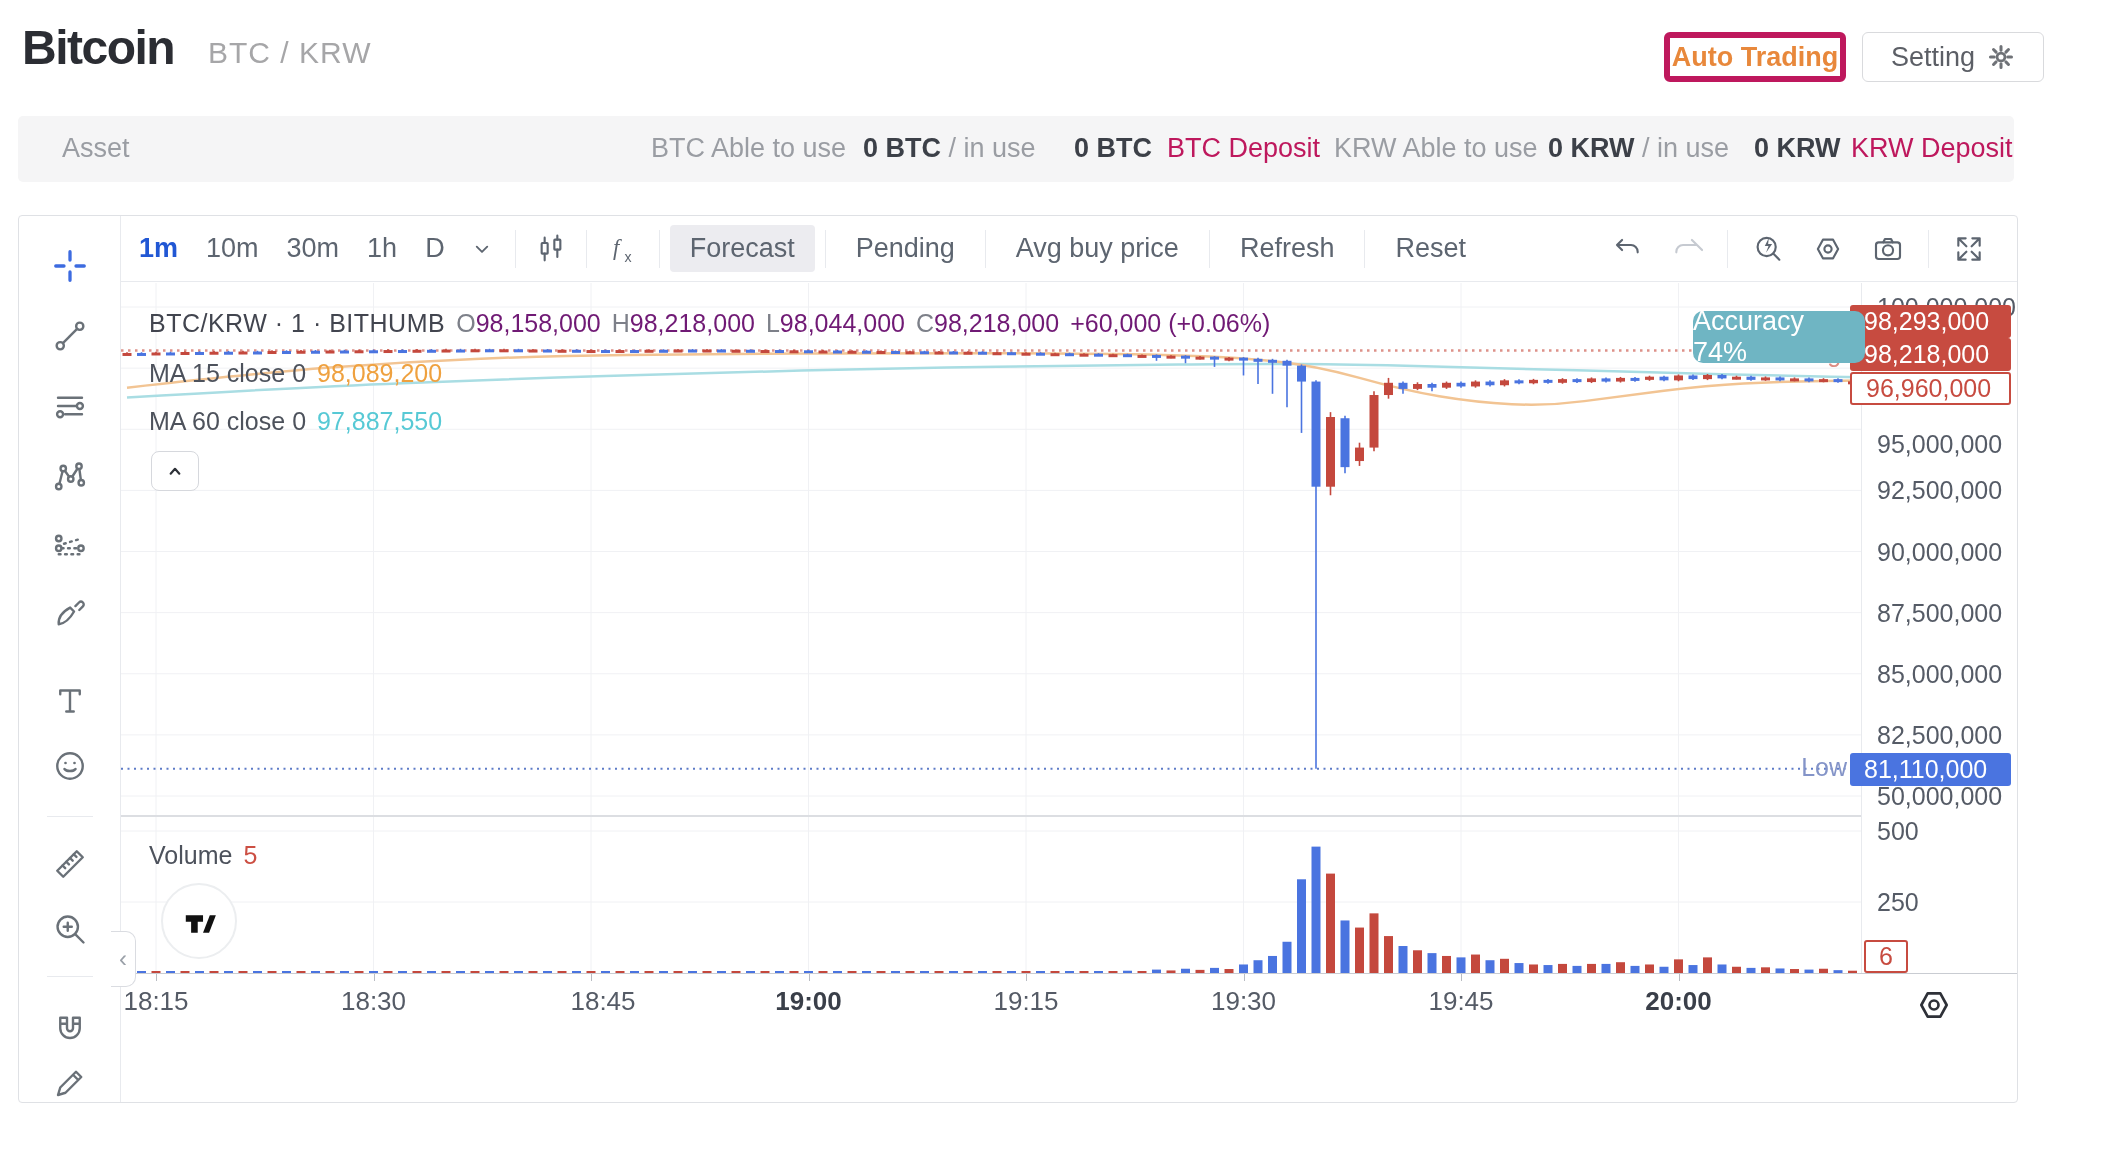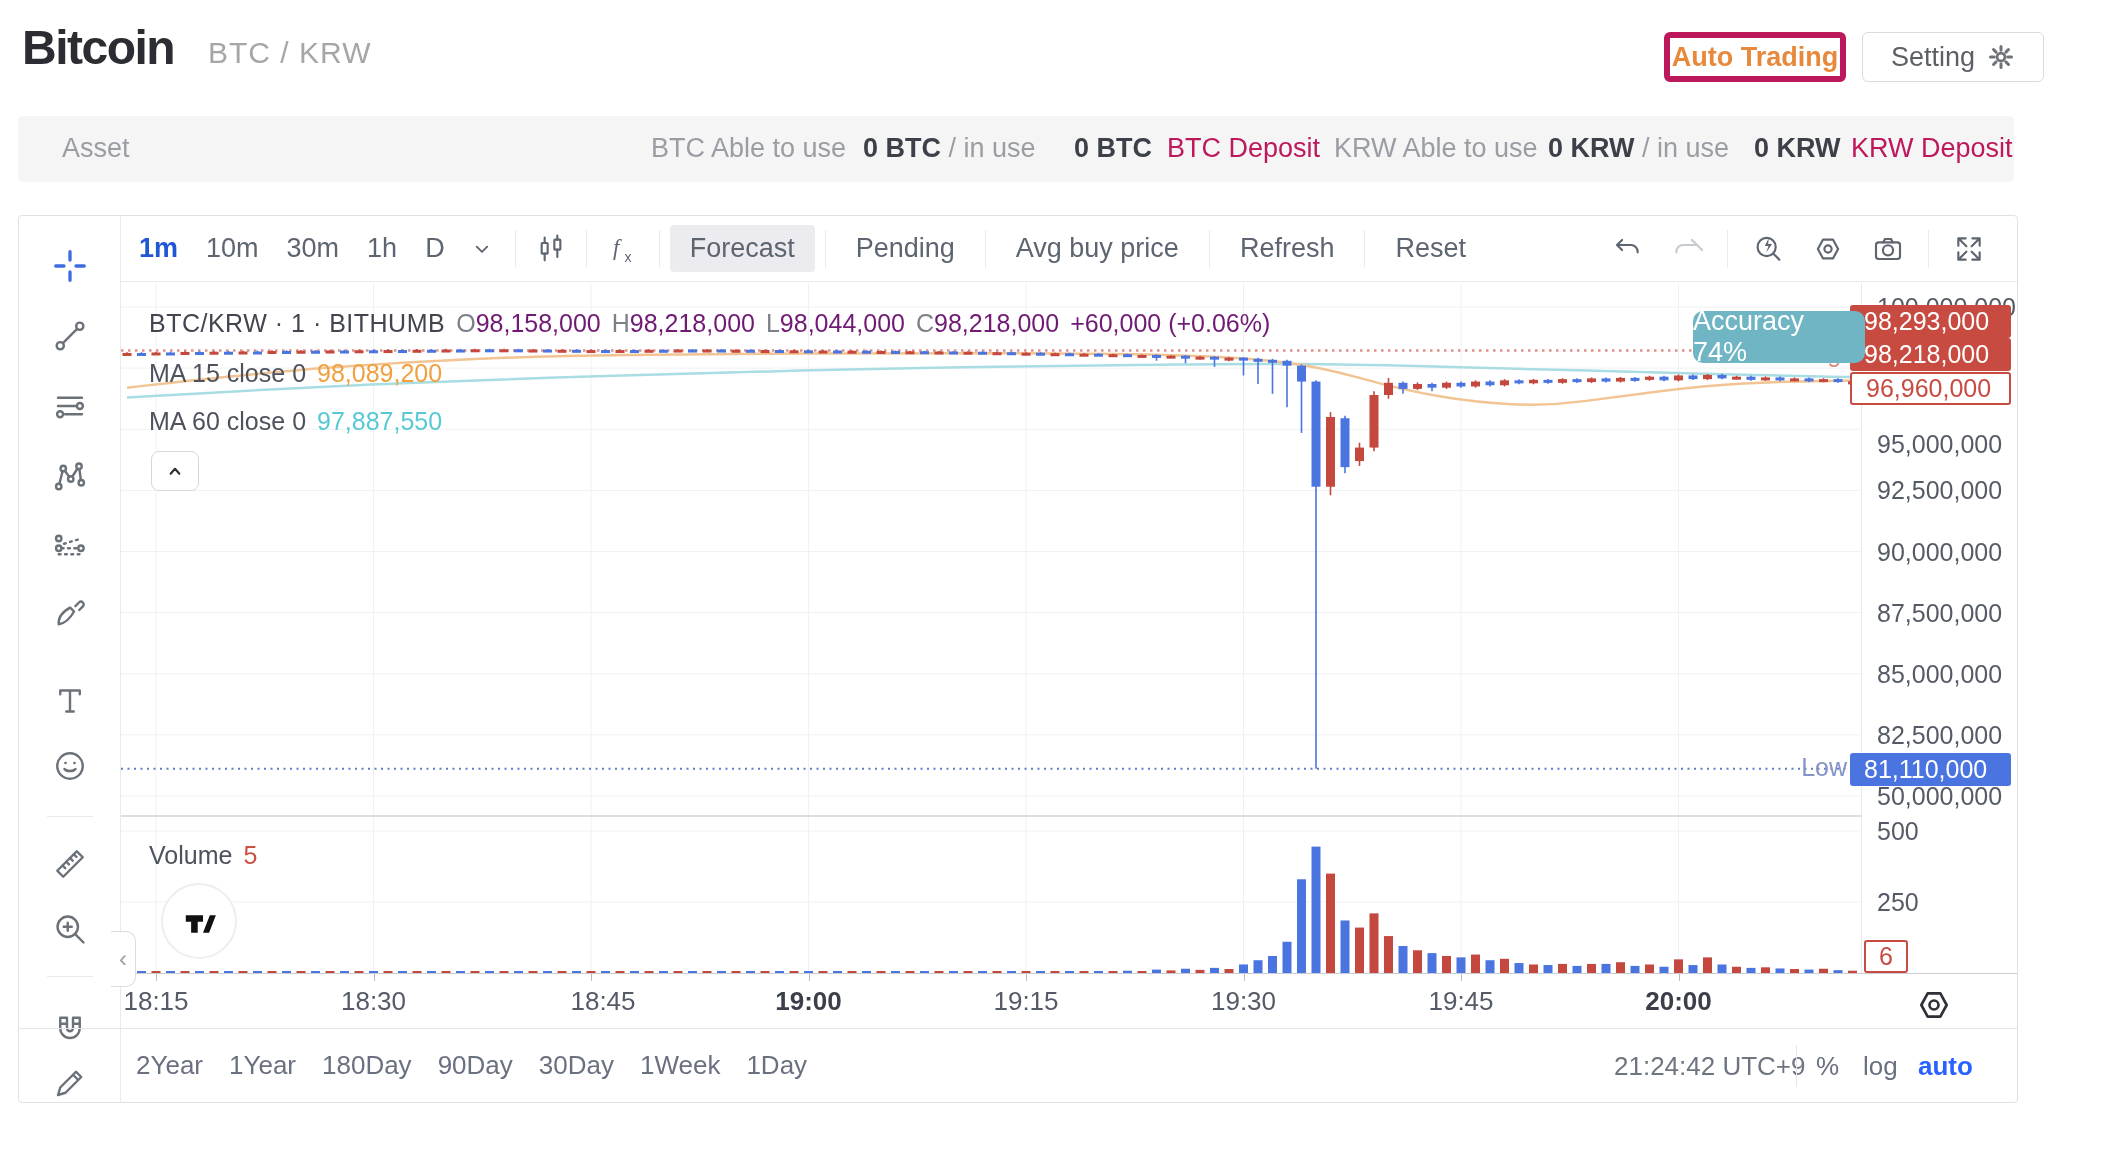--- a/index.html
+++ b/index.html
@@ -709,31 +709,15 @@
         <div class="badge" style="top: 55px; background: rgb(199, 75, 64);">98,218,000</div>
         <div class="badge" style="top: 89px; background: rgb(255, 255, 255); border: 2px solid rgb(199, 75, 64); color: rgb(199, 75, 64);">96,960,000</div>
         <div class="badge" style="top: 469.861px; background: rgb(74, 116, 224);">81,110,000</div>
         <div class="badge" style="top: 657px; background: rgb(255, 255, 255); border: 2px solid rgb(199, 75, 64); color: rgb(199, 75, 64); right: auto; left: 2px; width: 44px; justify-content: center; padding: 0px;">6</div>
         <div class="abs" style="left: 52px; top: 702px; width: 40px; height: 40px; color: rgb(46, 49, 56); cursor: pointer; position: absolute;"><span class="icon" style="width: 40px; height: 40px;"><svg viewBox="0 0 24 24" fill="none" stroke="currentColor" stroke-width="1.6" stroke-linecap="round" stroke-linejoin="round">
               <path d="M8.2 5h7.6l3.8 7-3.8 7H8.2l-3.8-7z"></path>
               <circle cx="12" cy="12" r="2.7"></circle>
             </svg></span></div>
       </div>
 
-    <div class="abs" id="botbar">
-      <div id="ranges">
-          <div class="rng">2Year</div>
-          <div class="rng">1Year</div>
-          <div class="rng">180Day</div>
-          <div class="rng">90Day</div>
-          <div class="rng">30Day</div>
-          <div class="rng">1Week</div>
-          <div class="rng">1Day</div>
-        </div>
-      <div id="clock">21:24:42 UTC+9</div>
-      <div id="bb-sep"></div>
-    <div class="sc-btn" style="left: 1797px;">%</div>
-        <div class="sc-btn" style="left: 1844px;">log</div>
-        <div class="sc-btn active" style="left: 1899px;">auto</div>
-      </div>
 
   </div>
 </div>
 
 </body></html>

